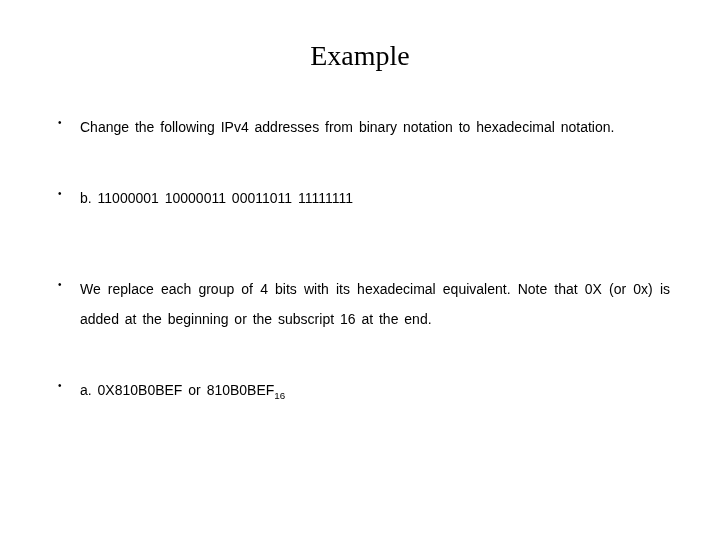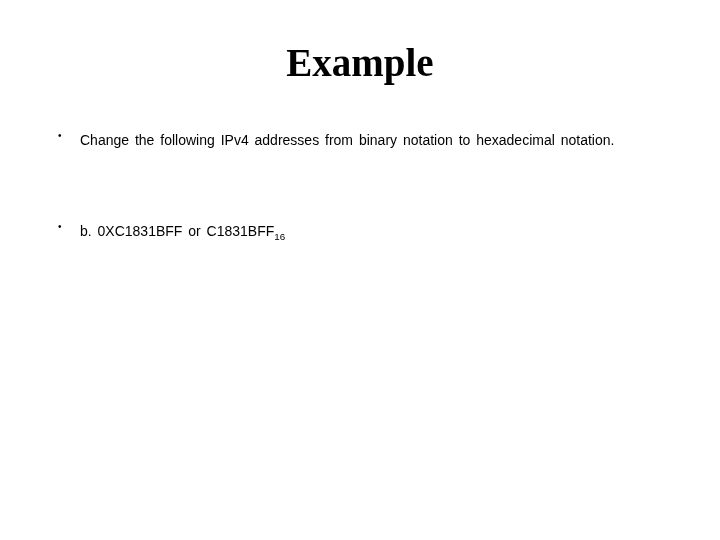--- a/index.html
+++ b/index.html
@@ -6,24 +6,24 @@
   body {
     width: 720px;
     height: 540px;
     background: #fff;
     font-family: "Malgun Gothic", "Arial", sans-serif;
     color: #000;
     padding: 40px 50px;
   }
   .title {
     font-family: "Times New Roman", serif;
-    font-size: 39px;
+    font-size: 28px;
     text-align: center;
     margin-bottom: 28px;
-    font-weight: bold;
+    font-weight: normal;
   }
   ul.content {
     list-style: none;
   }
   ul.content > li {
     position: relative;
     padding-left: 30px;
     font-size: 14px;
     line-height: 2.2;
     margin-bottom: 6px;
@@ -46,21 +46,23 @@
     vertical-align: sub;
   }
 </style>
 </head>
 <body>
 
 <h1 class="title">Example</h1>
 
 <ul class="content">
   <li>Change the following IPv4 addresses from binary notation to hexadecimal notation.</li>
+  <li>b. 11000001 10000011 00011011 11111111</li>
 </ul>
 
 <div class="spacer"></div>
 
 <ul class="content">
+  <li>We replace each group of 4 bits with its hexadecimal equivalent. Note that 0X (or 0x) is added at the beginning or the subscript 16 at the end.</li>
   <li>
-    <span>b. 0XC1831BFF or C1831BFF</span><span class="sub">16</span>
+    <span>a. 0X810B0BEF or 810B0BEF</span><span class="sub">16</span>
   </li>
 </ul>
 
 </body></html>

